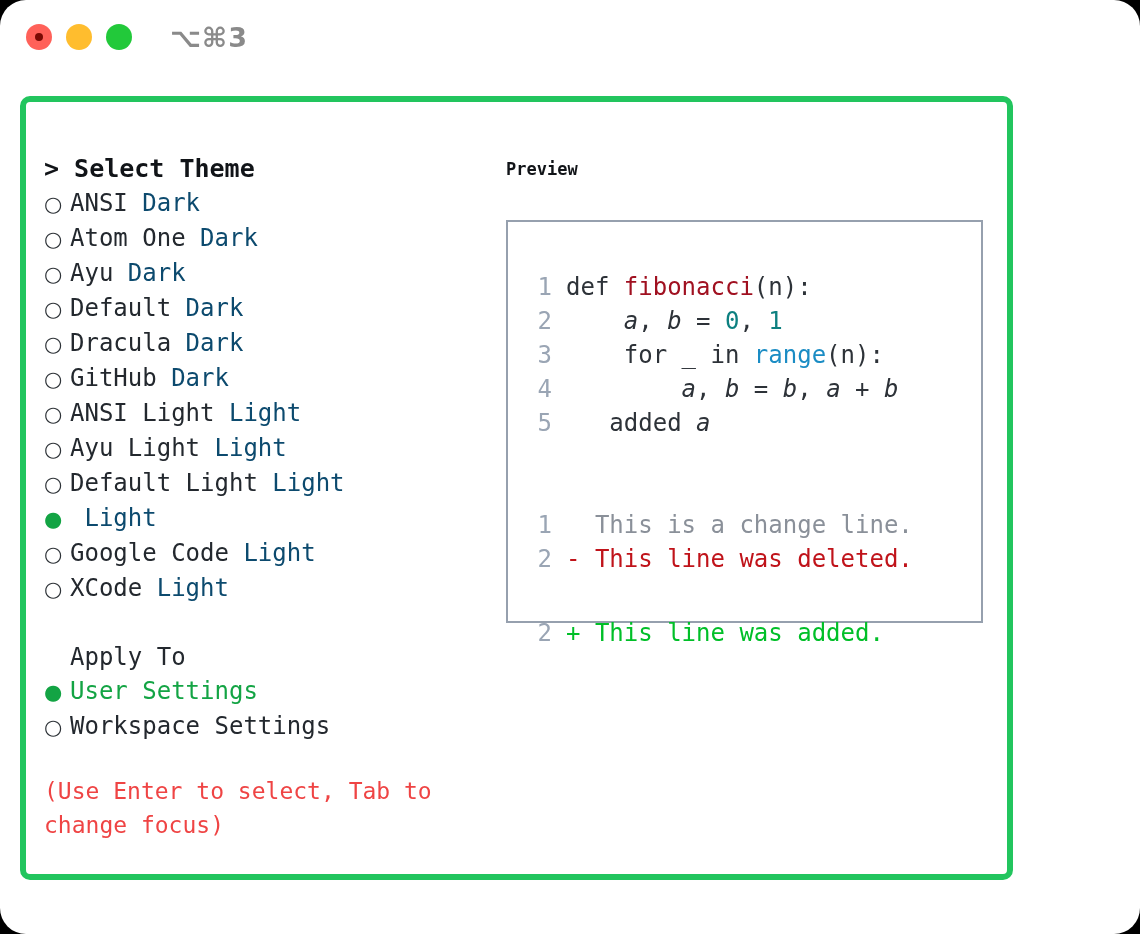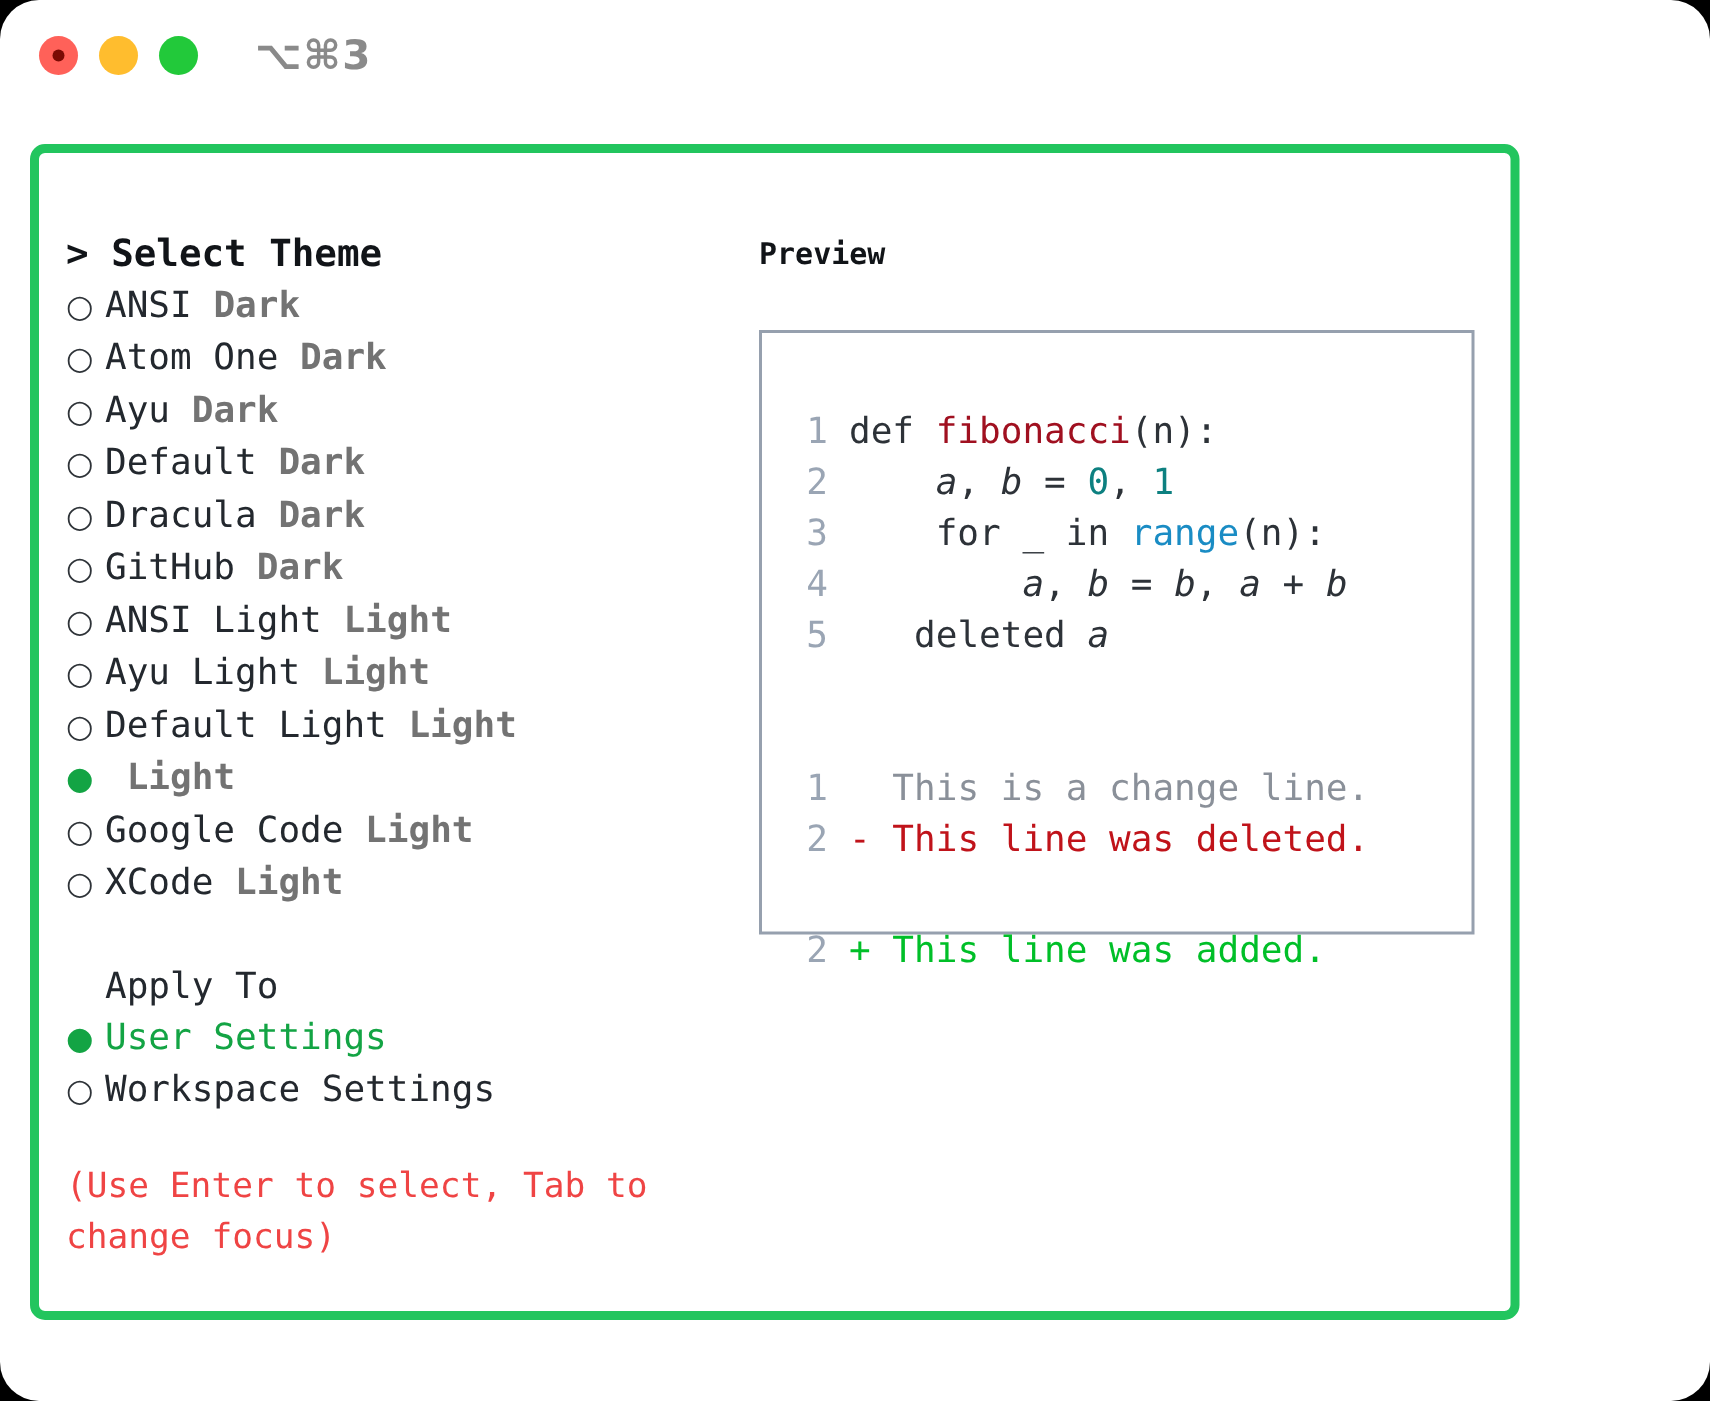--- a/index.html
+++ b/index.html
@@ -108,21 +108,21 @@
   .bullet {
     width: 26px;
     flex: 0 0 26px;
     color: #2e3338;
     font-size: 21px;
     font-family: "DejaVu Sans", "Liberation Sans", sans-serif;
   }
   .bullet.sel { color: #13a444; }
   .opt-label { color: #23282e; }
   .opt-row.selected .opt-label { color: #13a444; }
-  .opt-suffix { color: #737373; font-weight: bold; }
+  .opt-suffix { color: #0c4a6e; }
 
   .apply-head {
     font-size: 24px;
     color: #23282e;
     line-height: 34px;
     padding-left: 26px;
     white-space: pre;
   }
   .spacer-row { height: 34px; }
 
@@ -135,21 +135,21 @@
   }
 
   
   .right-col {
     position: absolute;
     left: 480px;
     top: 50px;
     width: 490px;
   }
   .preview-head {
-    font-size: 20px;
+    font-size: 17px;
     font-weight: bold;
     color: #111418;
     line-height: 34px;
   }
   .preview-box {
     margin-top: 34px;
     width: 477px;
     height: 403px;
     border: 2px solid #96a0ae;
     box-sizing: border-box;
@@ -294,21 +294,21 @@
           <span class="code-text"><span>    </span><span>for _ in </span><span class="tok-call">range</span><span>(n):</span></span>
         </div>
 
         <div class="code-line">
           <span class="ln">4</span>
           <span class="code-text"><span>        </span><span class="tok-var">a</span><span>, </span><span class="tok-var">b</span><span> = </span><span class="tok-var">b</span><span>, </span><span class="tok-var">a</span><span> + </span><span class="tok-var">b</span></span>
         </div>
 
         <div class="code-line">
           <span class="ln">5</span>
-          <span class="code-text"><span>   </span><span>deleted </span><span class="tok-var">a</span></span>
+          <span class="code-text"><span>   </span><span>added </span><span class="tok-var">a</span></span>
         </div>
 
         <div class="blank-line"></div>
         <div class="blank-line"></div>
 
         <div class="code-line">
           <span class="ln">1</span>
           <span class="diff-ctx"><span>  </span><span>This is a change line.</span></span>
         </div>
         <div class="code-line">

